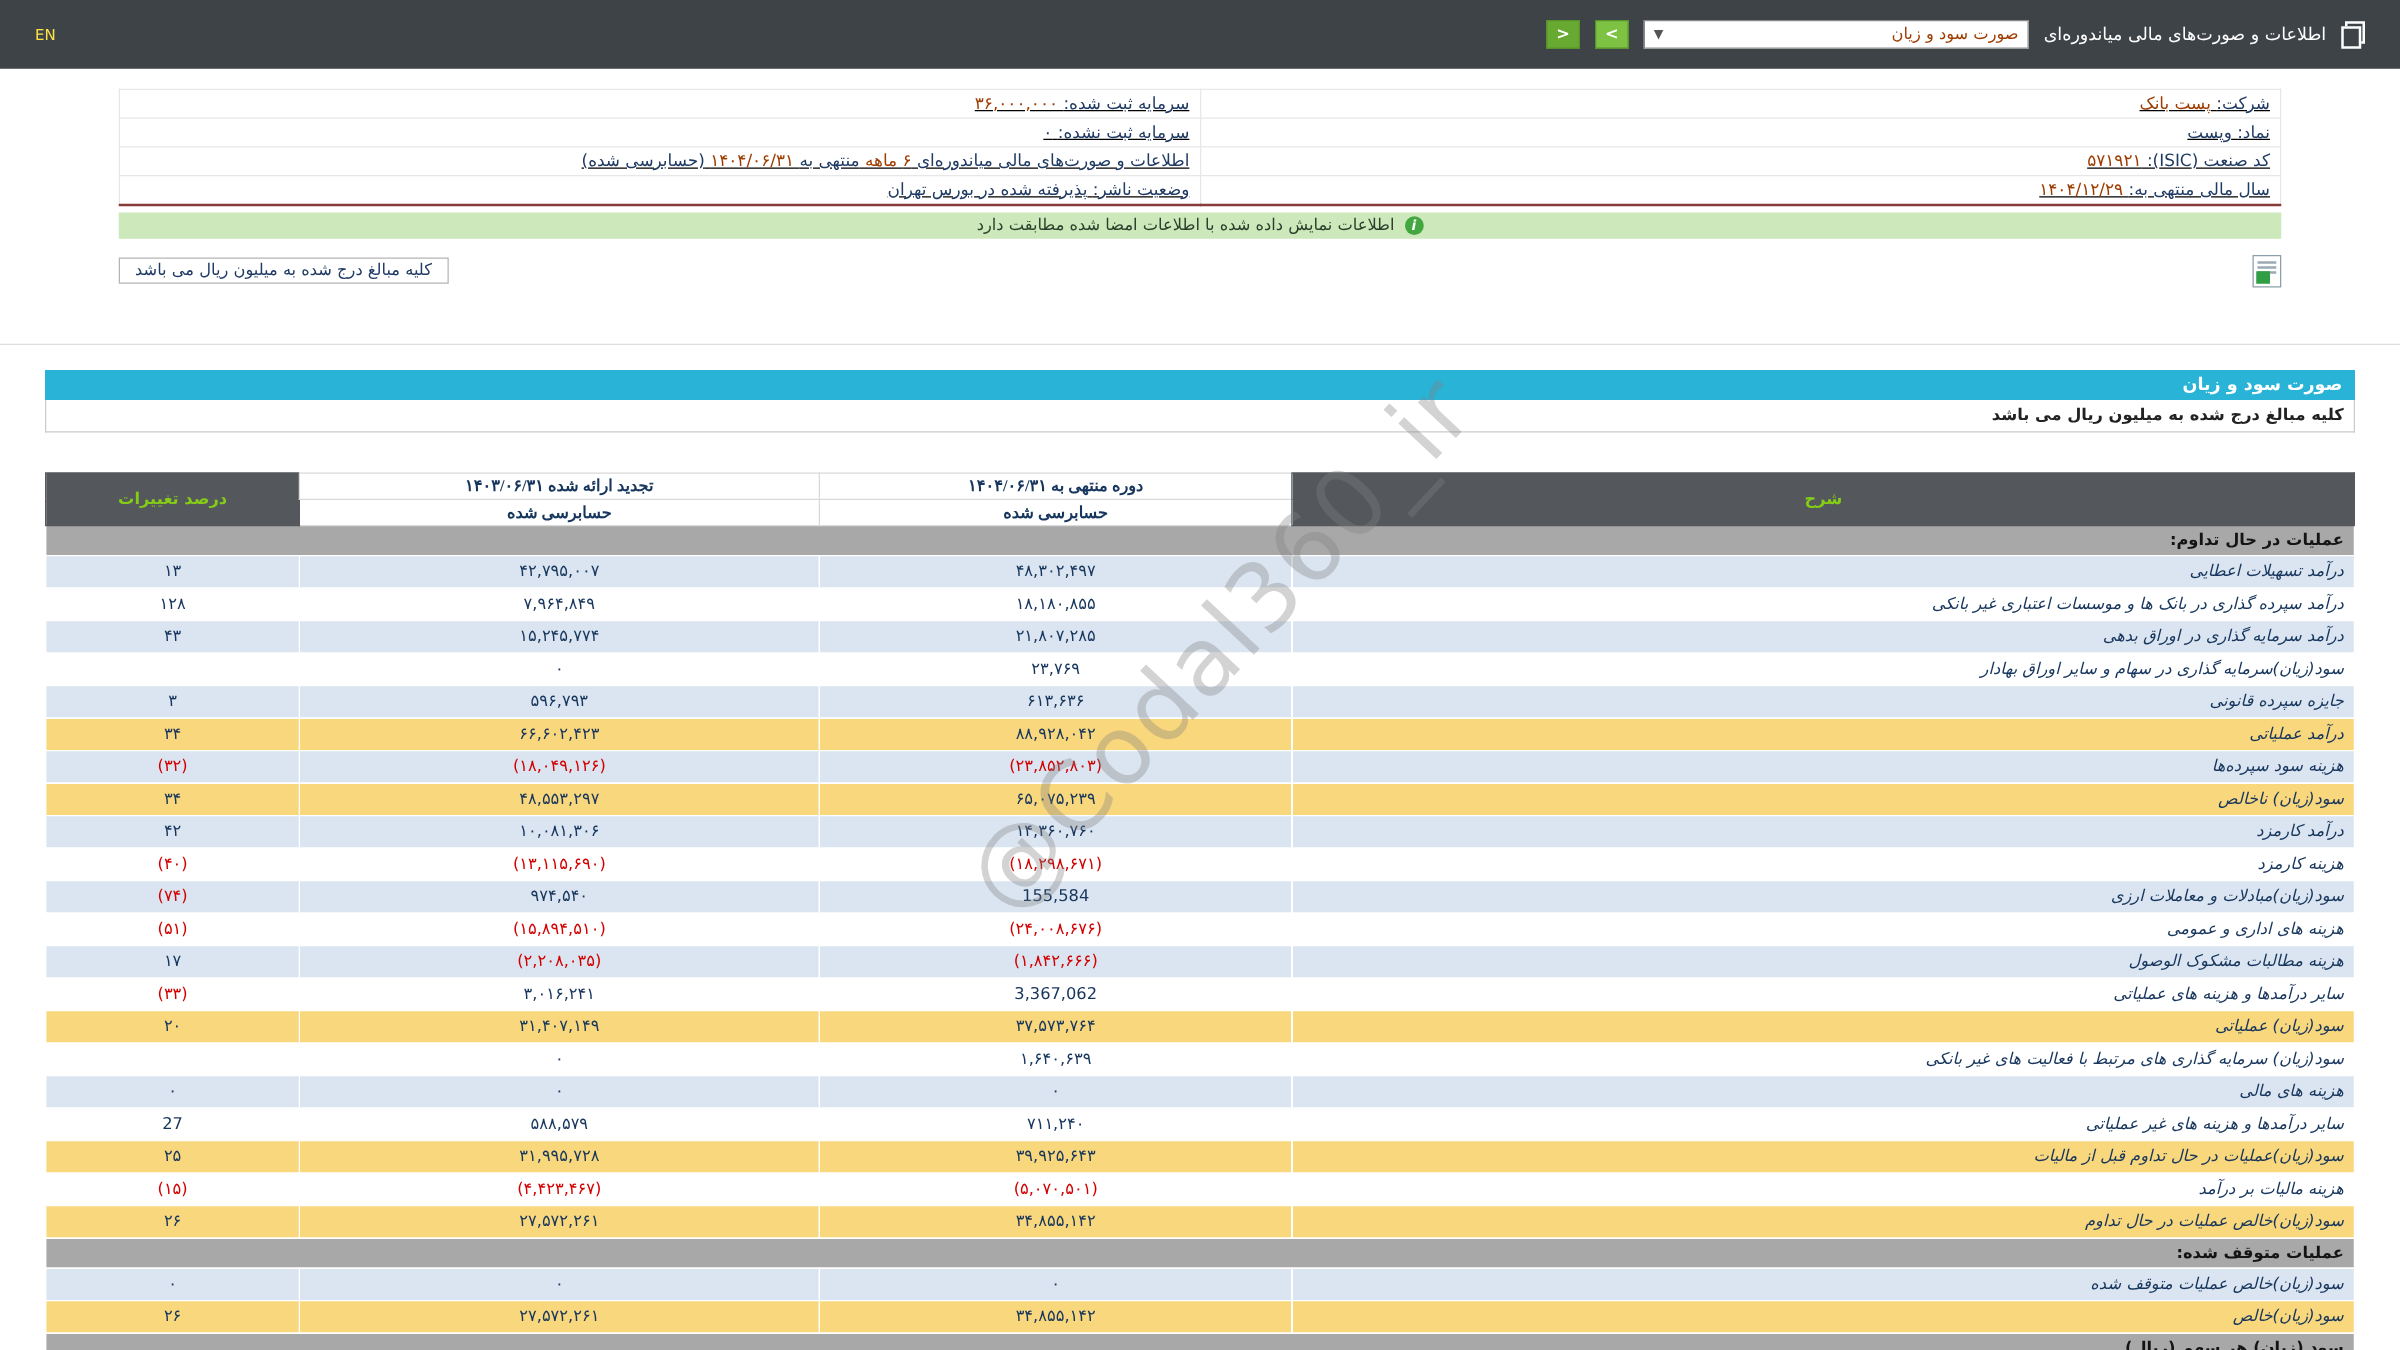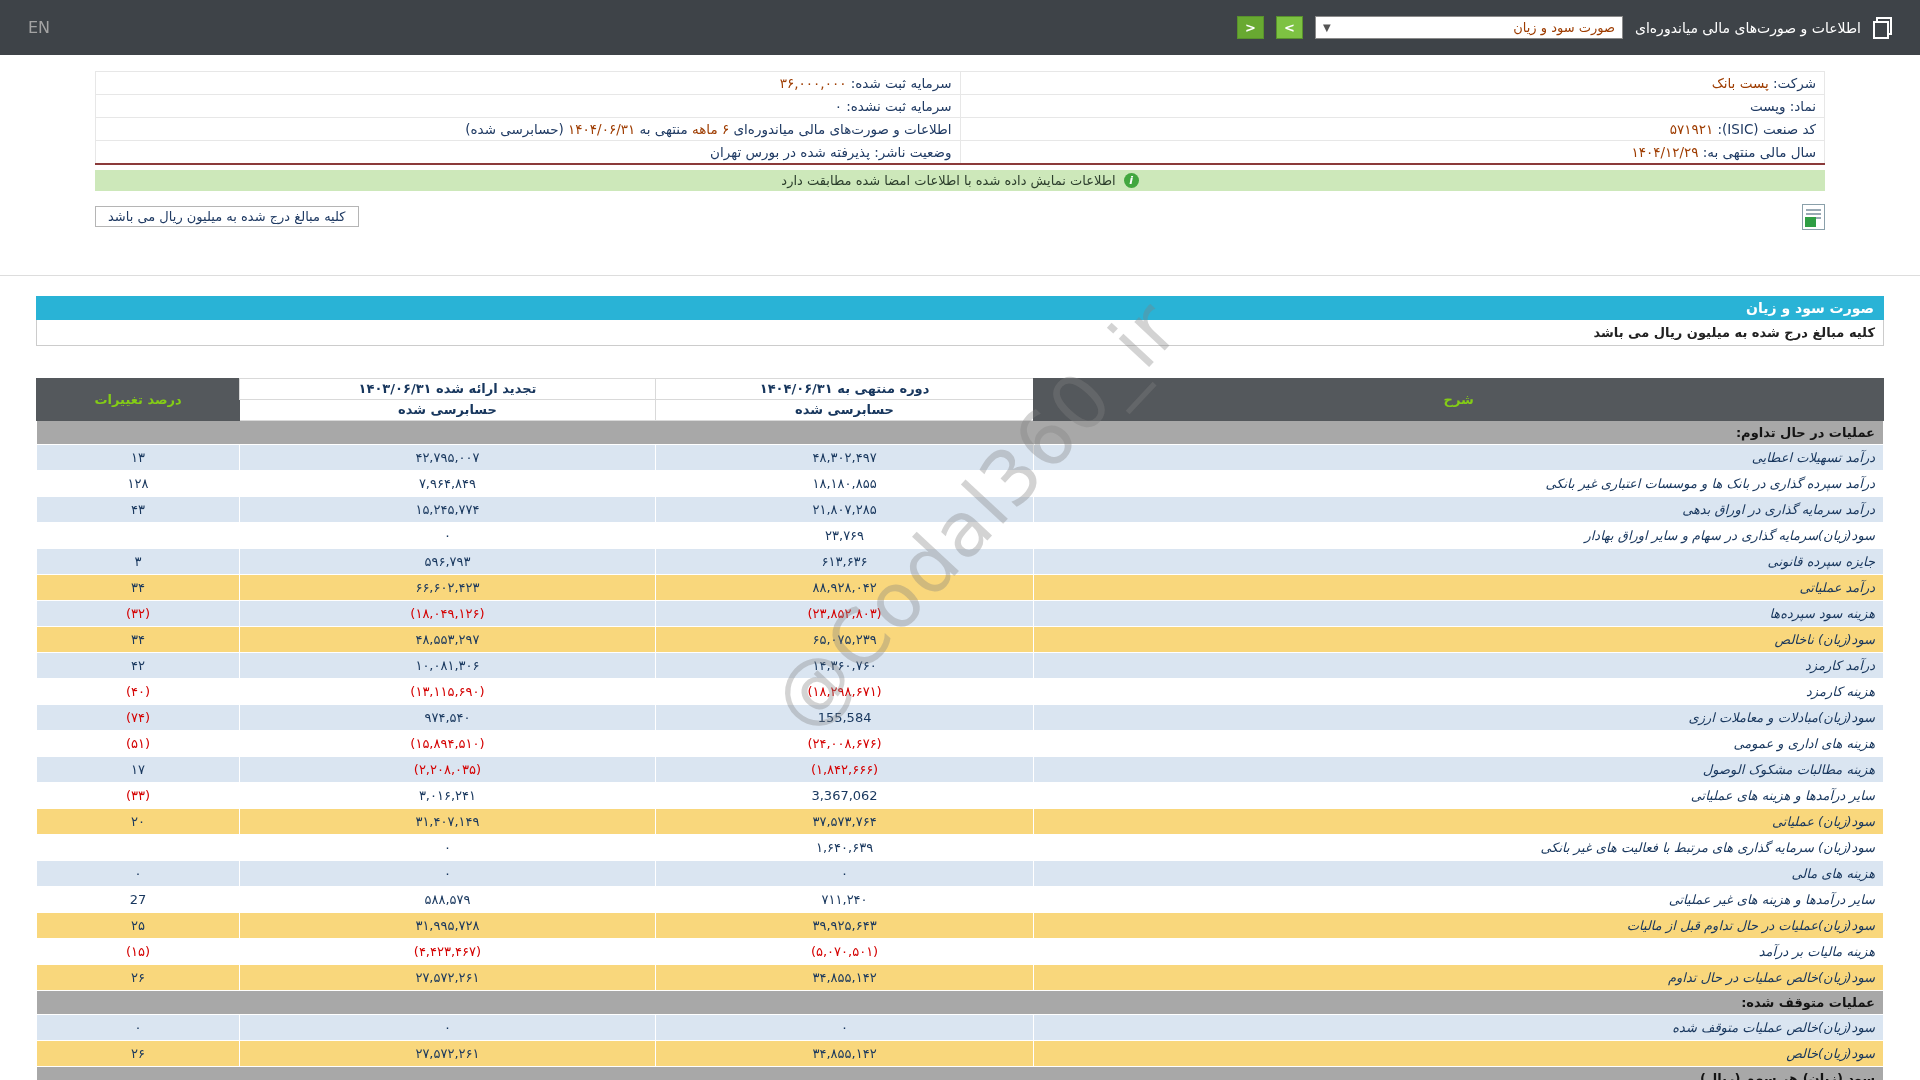--- a/index.html
+++ b/index.html
@@ -26,28 +26,28 @@
     padding:0 7px; cursor:pointer;
   }
   .report-select .sel-text { color:#9e3c00; font-size:13px; }
   .caret-icon { color:#555; font-size:10px; line-height:1; }
   .nav-btn {
     width:27px; height:23px; display:flex; align-items:center; justify-content:center;
     color:#fff; font-size:13px; font-weight:bold; cursor:pointer; border:1px solid #58922c;
   }
   .nav-next { background:#7dc242; }
   .nav-prev { background:#68a931; }
-  .en-label { color:#a3a3a3; font-size:16px; cursor:pointer; }
+  .en-label { color:#fde047; font-size:12px; cursor:pointer; }
 
   
   .company-table {
     width:1730px; margin:16px 95px 0; border-collapse:collapse; font-size:13.5px;
     border:1px solid #e3e3e3; border-bottom:2px solid #8b3a3a;
   }
-  .company-table td { border:1px solid #e7e7e7; height:23px; padding:0 8px; width:50%; white-space:nowrap; }
+  .company-table td { border:1px solid #e7e7e7; height:23px; padding:0 8px; width:50%; white-space:nowrap;text-decoration:underline; }
   .ci-label { color:#1f3a63; }
   .ci-val.red  { color:#9e3c00; }
   .ci-val.dark { color:#1f3a63; }
 
   
   .signed-banner {
     width:1730px; margin:5px 95px 0; height:21px; background:#cde8ba;
     display:flex; align-items:center; justify-content:center; gap:8px;
     font-size:13px; color:#2c3e2c;
   }
@@ -76,21 +76,21 @@
     border:1px solid #ccc; border-top:none; background:#fff;
     height:26px; line-height:26px; padding:0 8px;
     font-weight:bold; font-size:13px; color:#222;
   }
   .income-table {
     width:100%; border-collapse:collapse; table-layout:fixed;
     margin-top:32px; font-size:13px;
   }
   .income-table th { height:21px; font-weight:bold; font-size:13px; }
   .th-desc, .th-change { background:#54585c; color:#84cc16; border:1px solid #54585c; }
-  .th-date, .th-sub { background:#ffffff; color:#17365d; border:1px solid #d9d9d9; }
+  .th-date, .th-sub { background:#ffffff; color:#17365d; border:1px solid #d9d9d9;font-family:Liberation Serif, serif; }
   .income-table td { height:23px; line-height:23px; border:1px solid #ffffff; overflow:hidden; white-space:nowrap; }
   .cell-desc { text-align:right; padding:0 8px; color:#17365d;font-style:italic; }
   .cell-num  { text-align:center; color:#17365d; direction:ltr; }
   .cell-num.neg { color:#d40000; }
   .row-blue   { background:#dae5f1; }
   .row-white  { background:#ffffff; }
   .row-yellow { background:#f9d77c; }
   .section-cell {
     background:#a8a8a8; color:#141414; text-align:right; padding:0 8px;
     font-weight:600; height:23px; line-height:23px;

